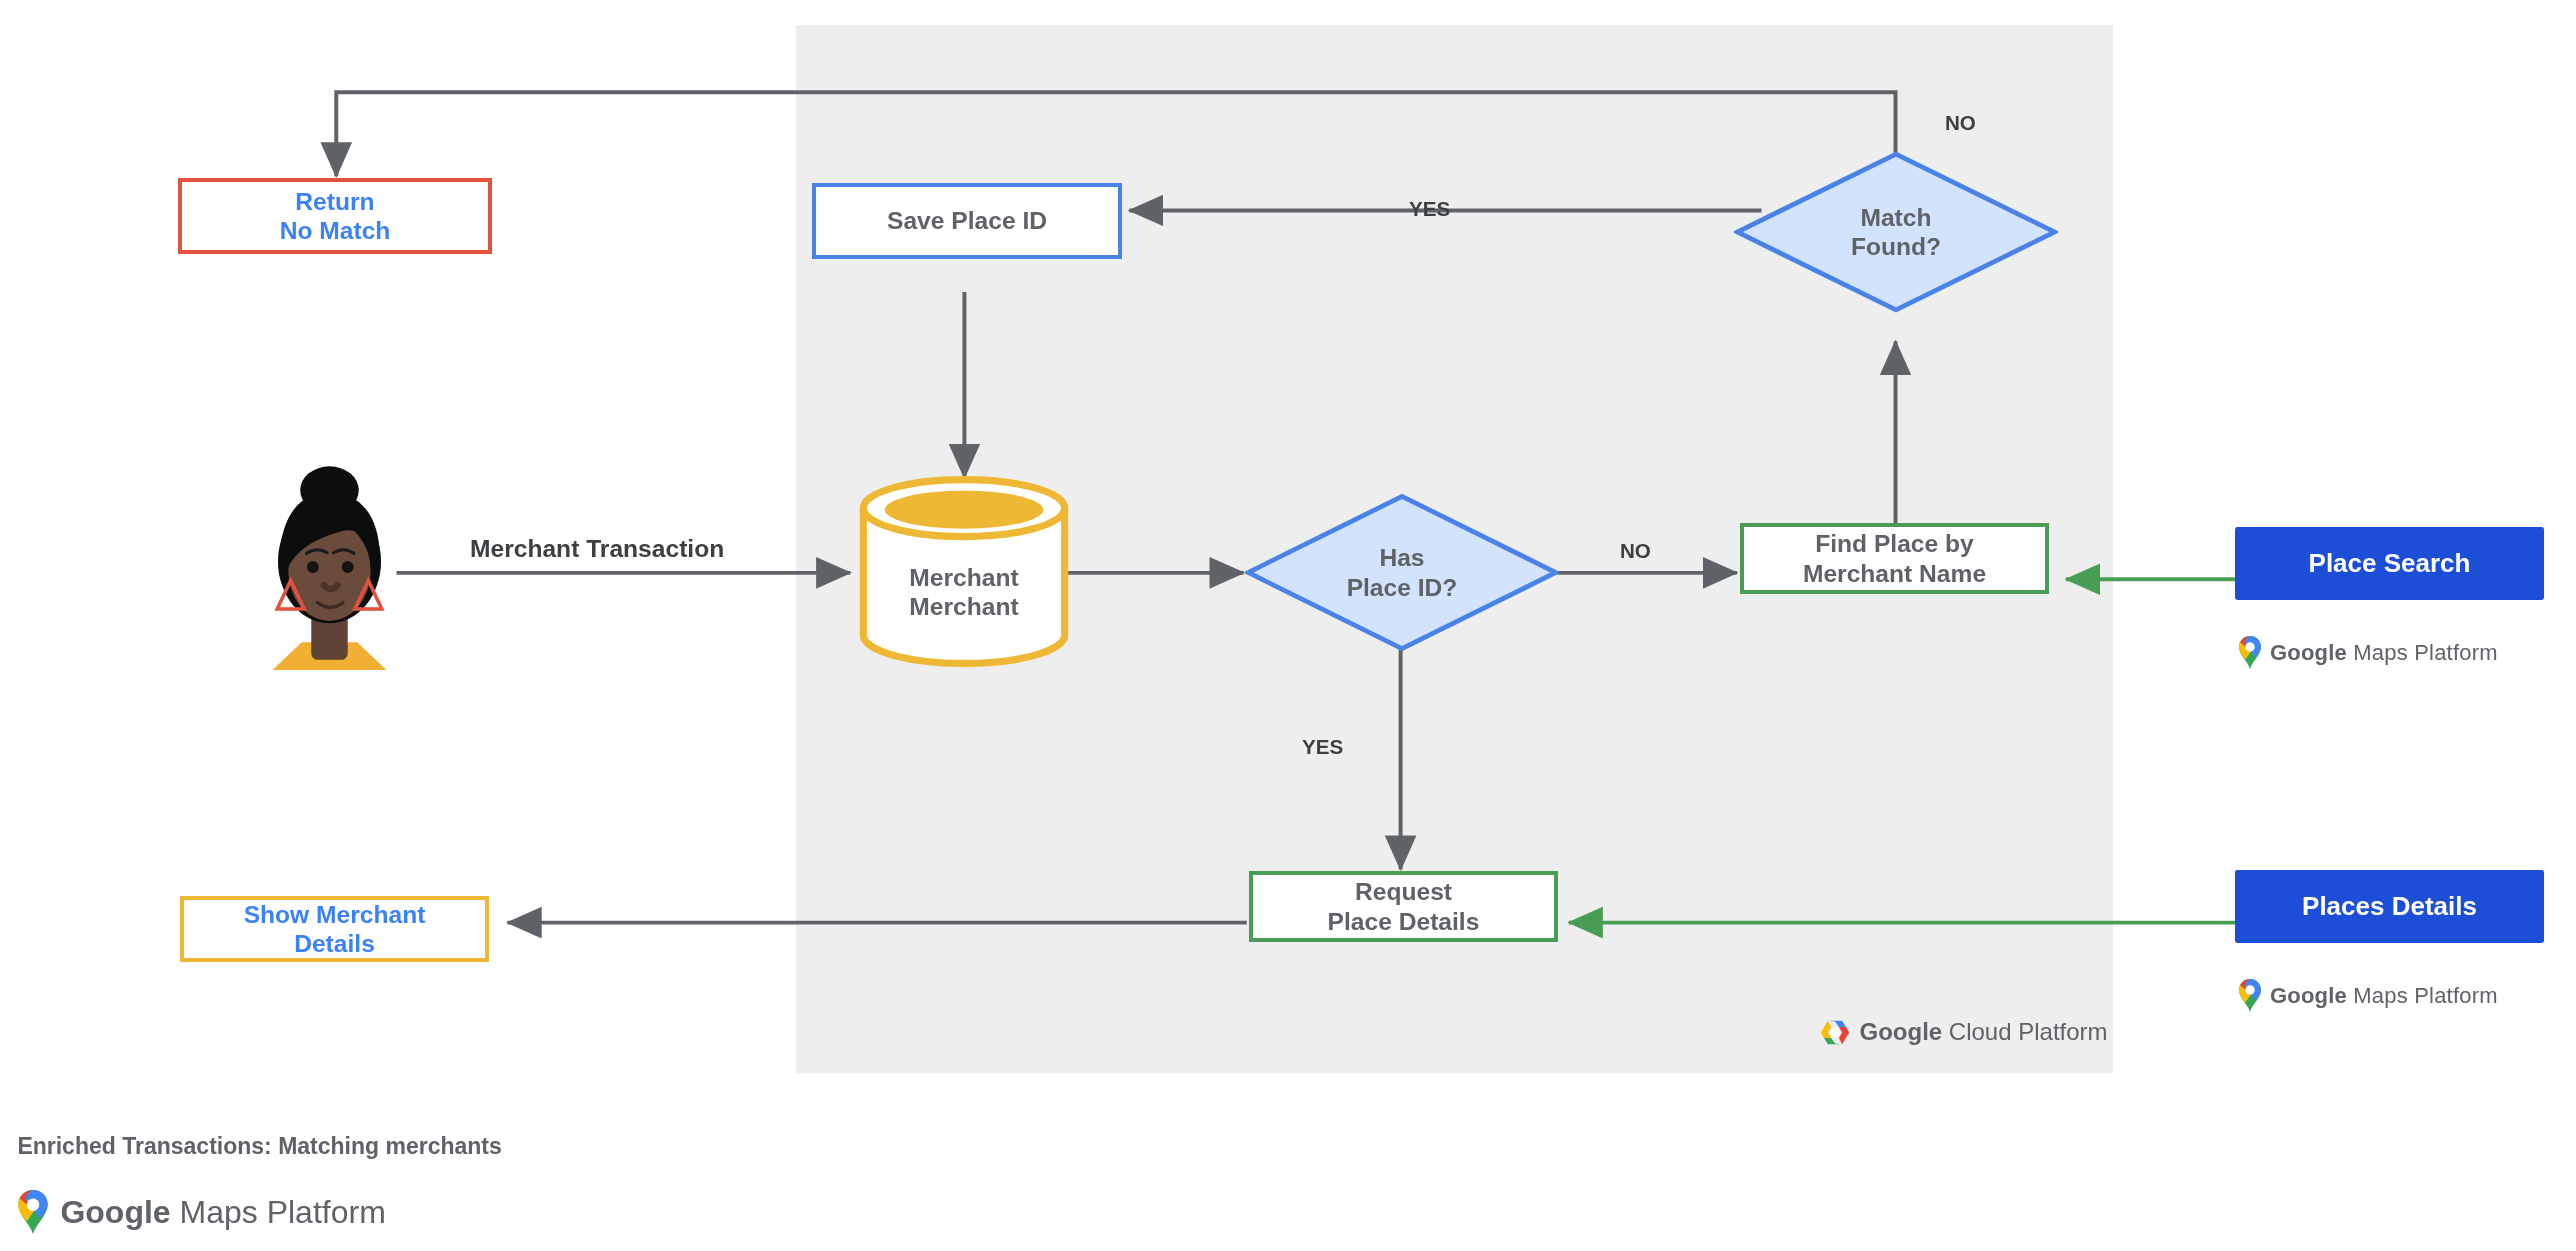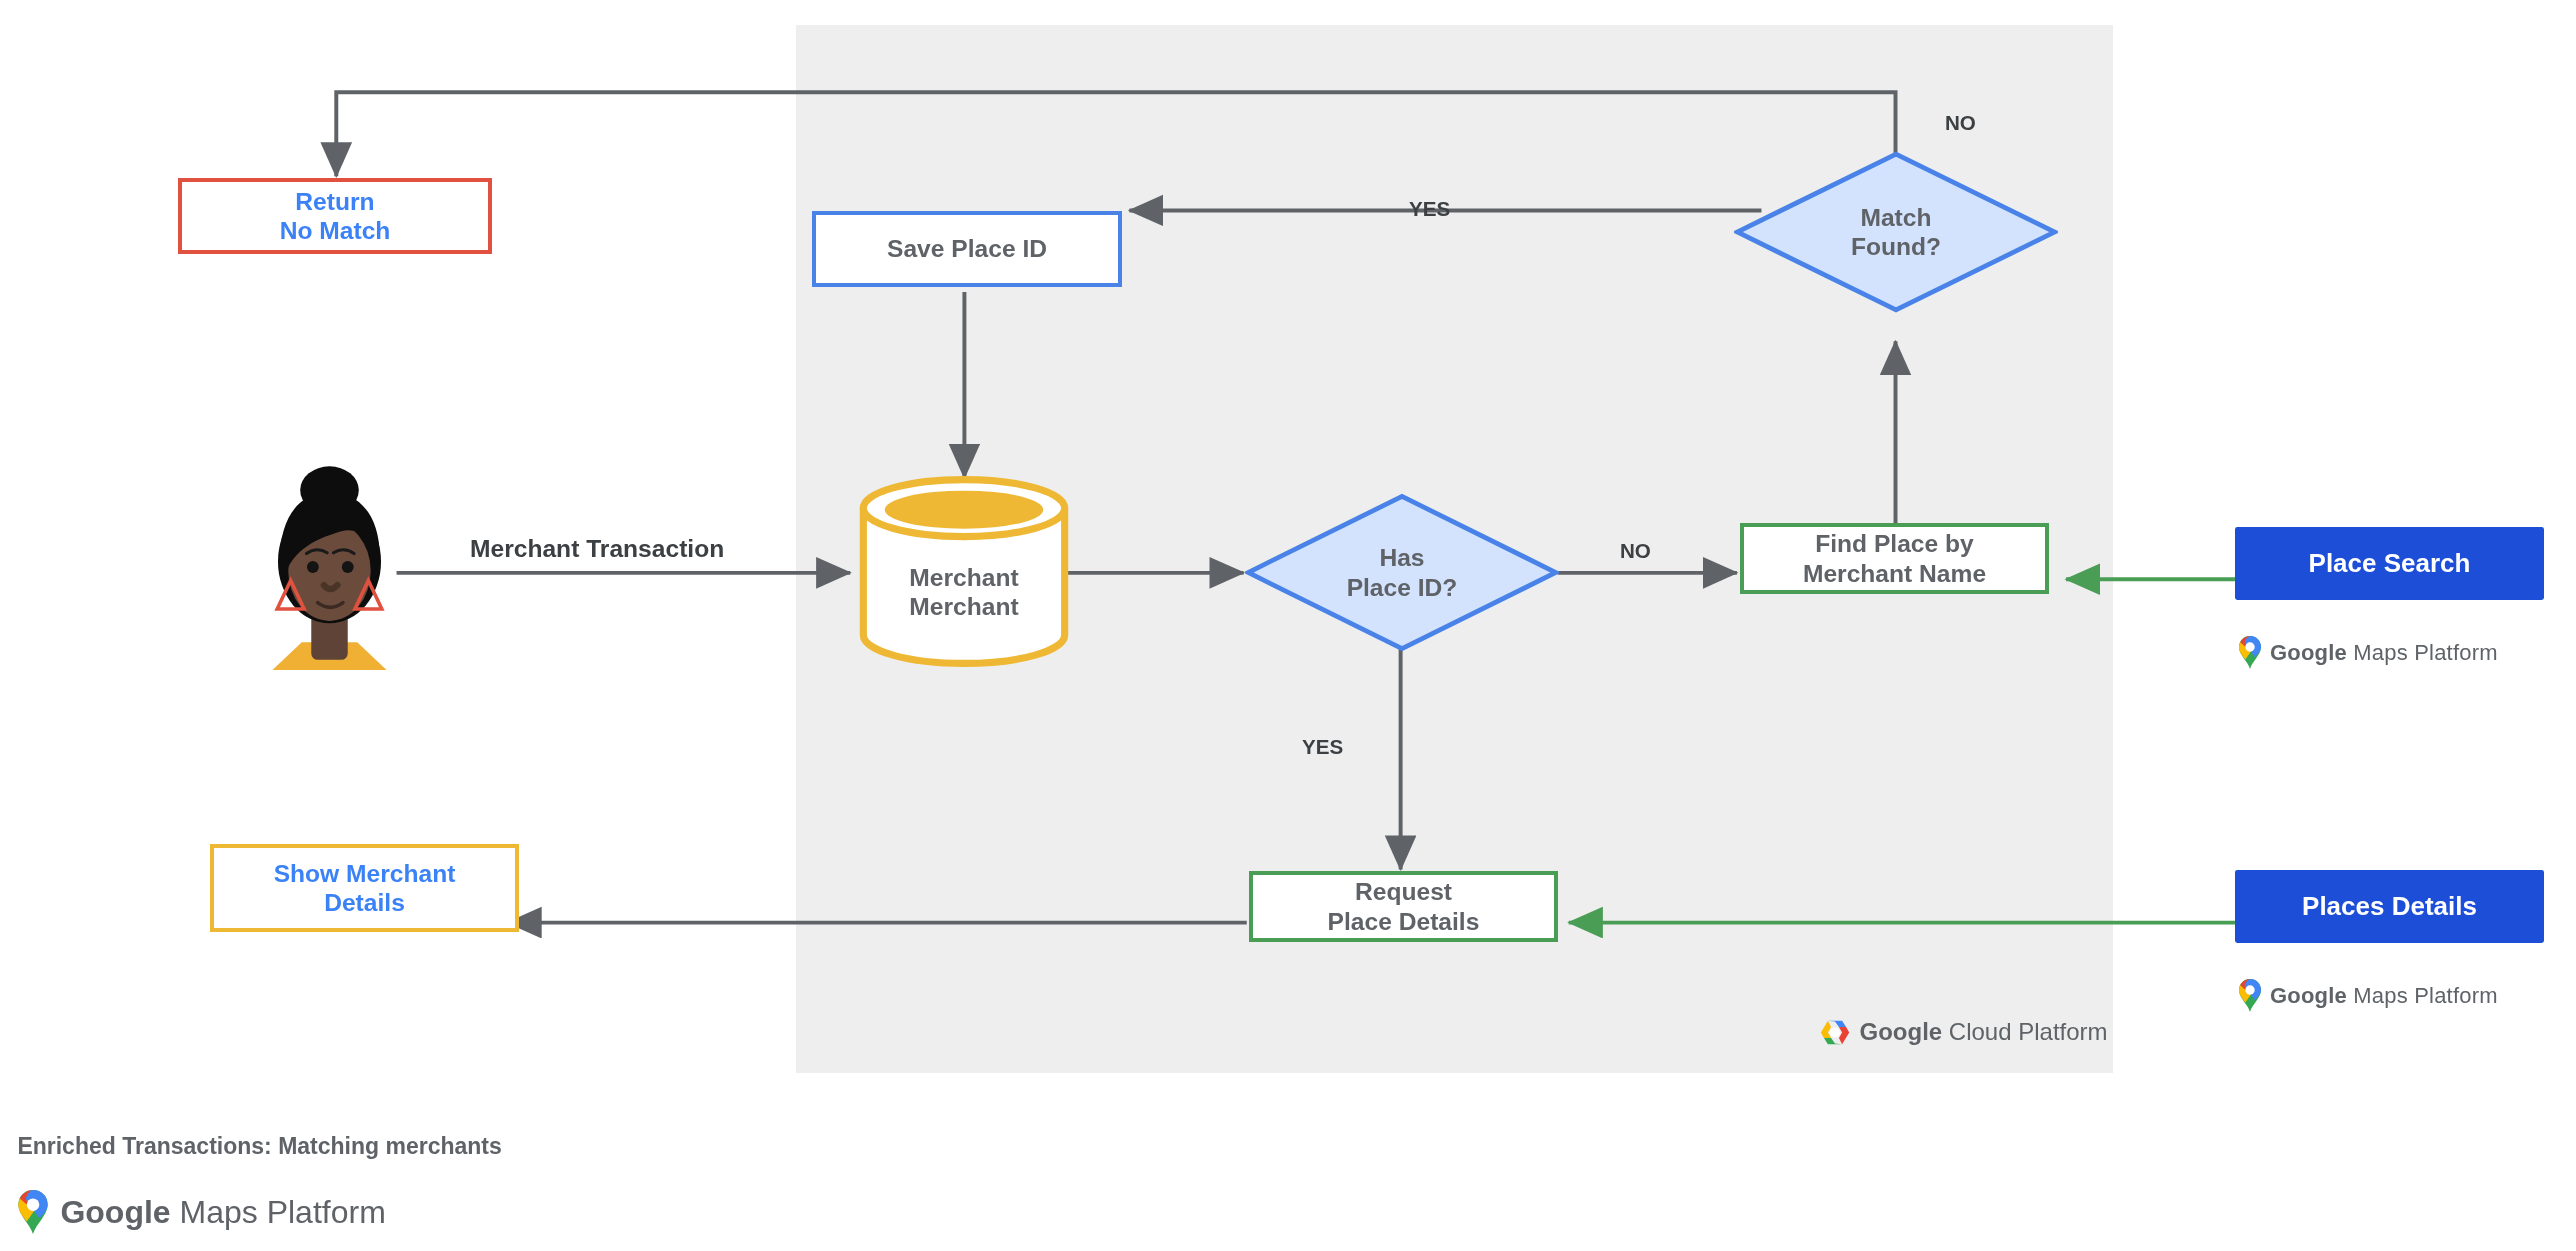--- a/index.html
+++ b/index.html
@@ -14,21 +14,21 @@
 
   
   .wires{position:absolute;left:0;top:0;width:2576px;height:1252px;}
 
   
   .node{position:absolute;box-sizing:border-box;display:flex;align-items:center;
         justify-content:center;text-align:center;line-height:1.18;}
 
   .boxed{background:#ffffff;}
   .box-red   {border:4px solid #e0513f;}
-  .box-blue  {border:4px solid #4a83e8;margin-top:28px;}
+  .box-blue  {border:4px solid #4a83e8;}
   .box-green {border:4px solid #4a9d55;}
   .box-amber {border:4px solid #eeb834;}
 
   .lbl-bold  {font-weight:bold;font-size:24.6px;color:#3b82f6;}
   .lbl-med   {font-weight:bold;font-size:24.6px;color:#5f6368;}
 
   
   .diamond{position:absolute;}
   .diamond svg{position:absolute;left:0;top:0;}
   .diamond .dtext{position:absolute;left:0;top:0;width:100%;height:100%;
@@ -218,21 +218,21 @@
     </div>
   </div>
 
   <div class="node boxed box-green" style="left:1249px;top:871px;width:309px;height:71px;">
     <div class="lbl-med">
       <div>Request</div>
       <div>Place Details</div>
     </div>
   </div>
 
-  <div class="node boxed box-amber" style="left:180px;top:844px;width:309px;height:88px;margin-left:30px;">
+  <div class="node boxed box-amber" style="left:180px;top:896px;width:309px;height:66px;">
     <div class="lbl-bold">
       <div>Show Merchant</div>
       <div>Details</div>
     </div>
   </div>
 
   <div class="cta" style="left:2235px;top:527px;width:309px;height:73px;">
     <span>Place Search</span>
   </div>
   <div class="gmp" style="left:2238px;top:636px;">

